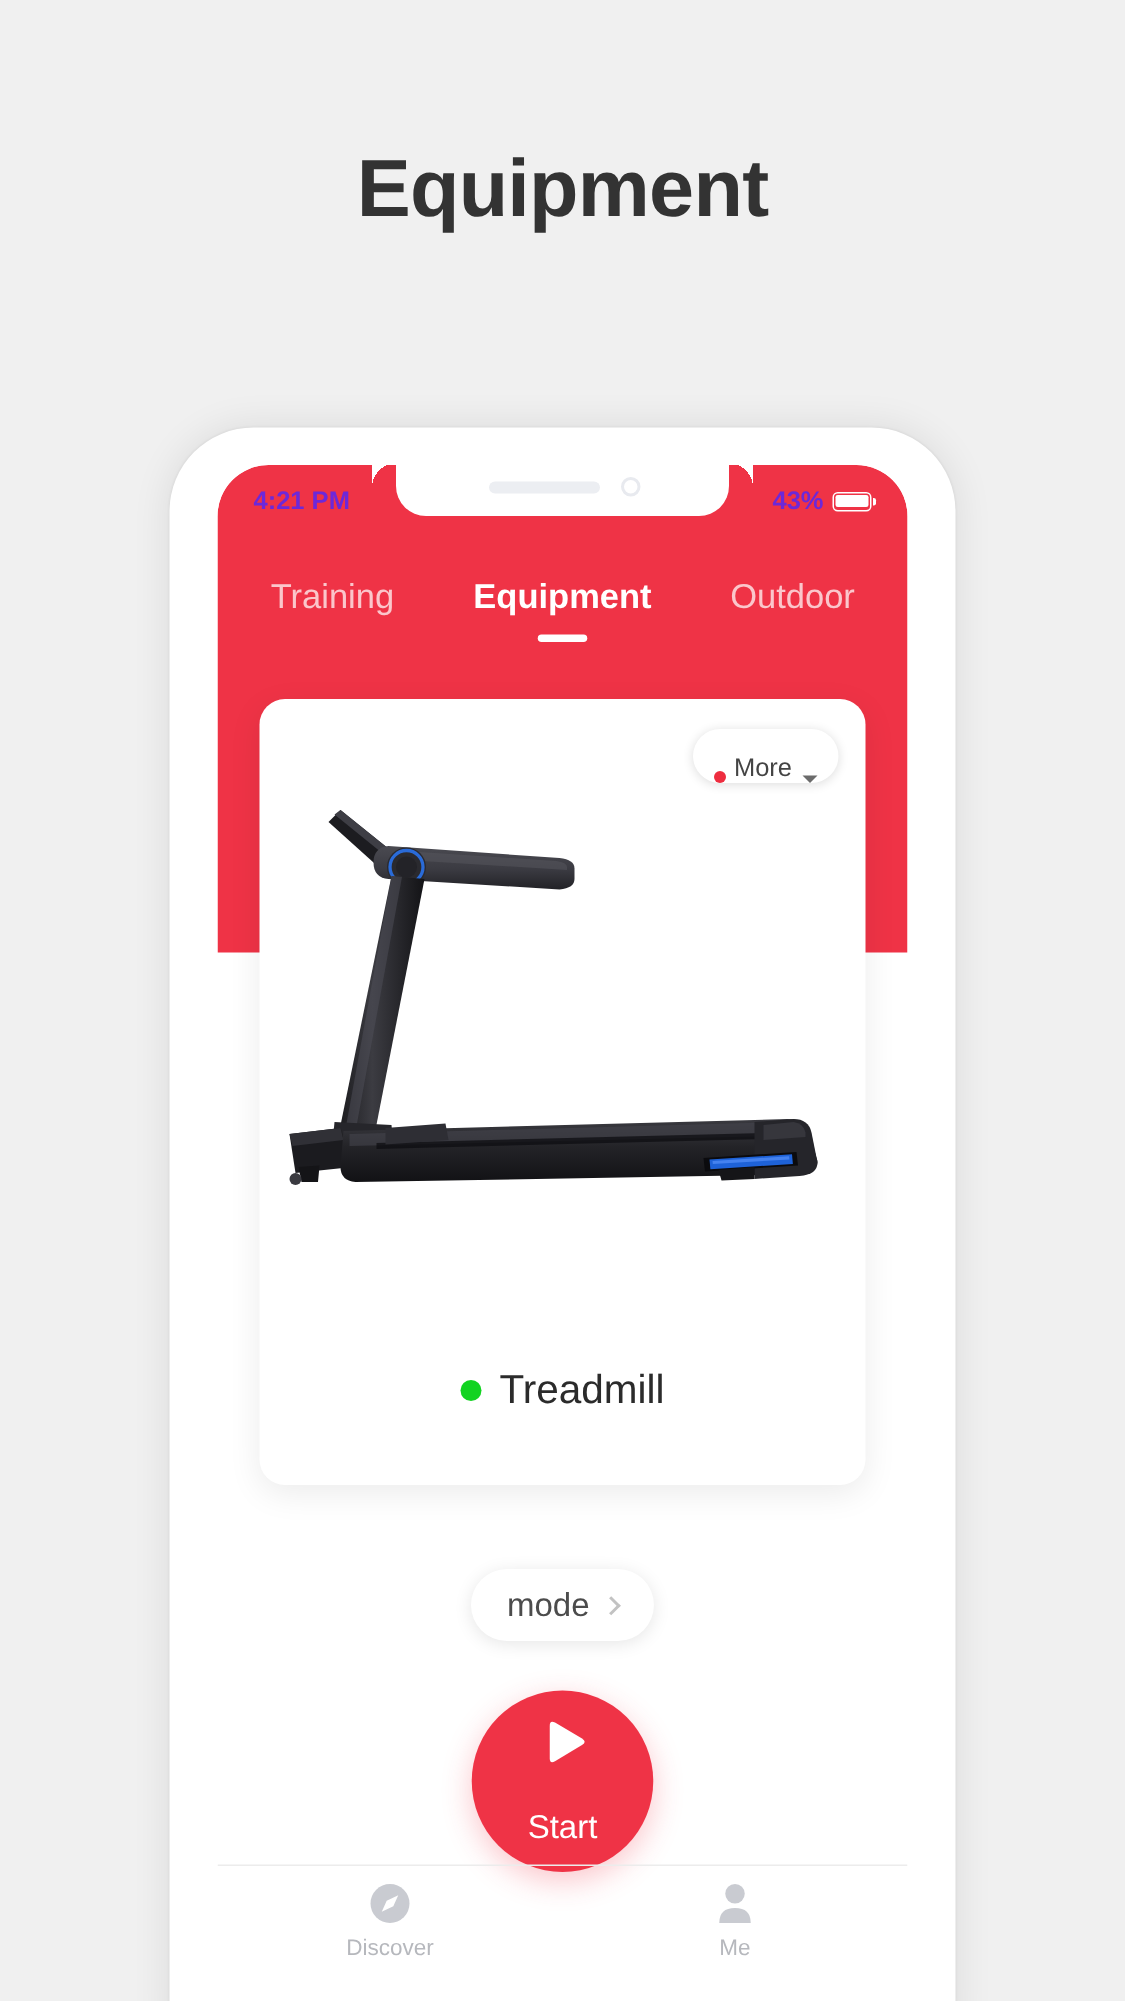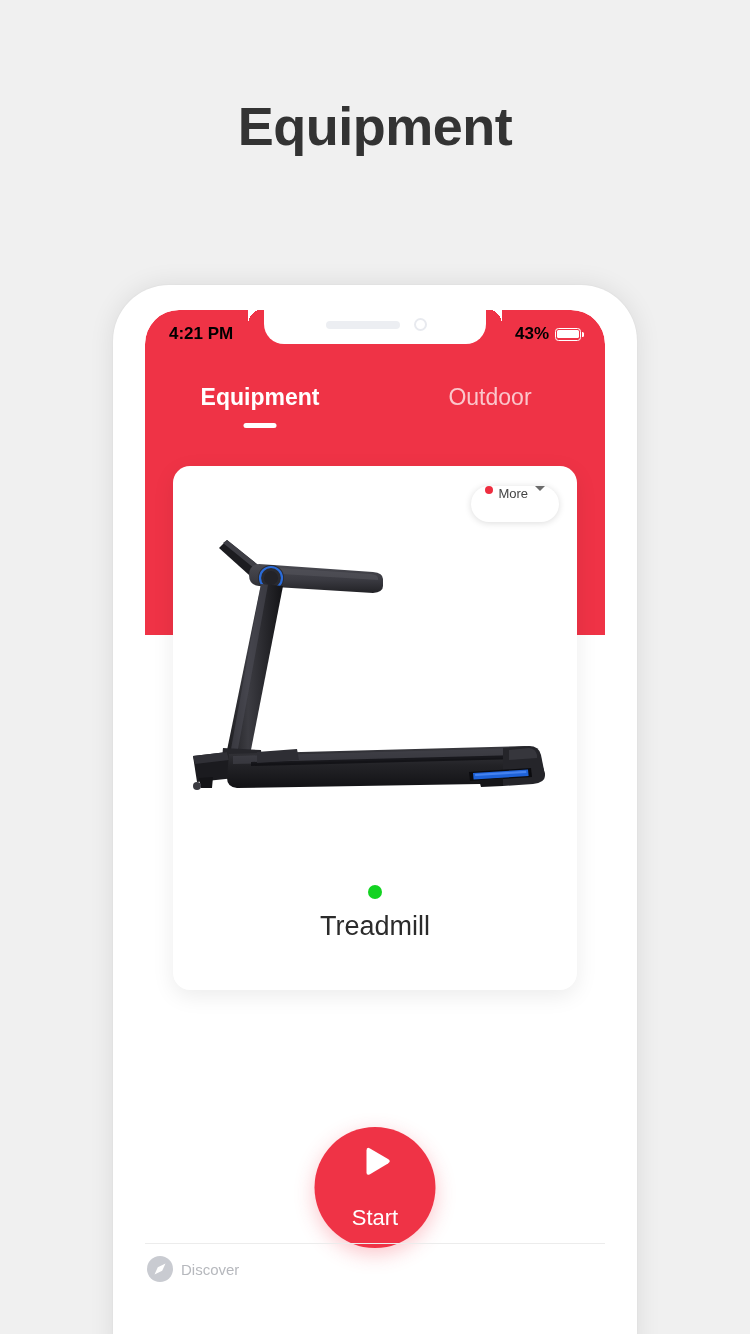--- a/index.html
+++ b/index.html
@@ -116,21 +116,21 @@
 
   
   .statusbar {
     position: absolute;
     top: 0; left: 0; right: 0;
     height: 48px;
     display: flex;
     align-items: center;
     justify-content: space-between;
     padding: 0 24px;
-    color: #000000;
+    color: #6d28d9;
     font-size: 17px;
     font-weight: bold;
     z-index: 4;
   }
   .status-right { display: flex; align-items: center; gap: 6px; }
   .battery {
     width: 26px; height: 13px;
     border: 1.6px solid #ffffff;
     border-radius: 3.5px;
     position: relative;
@@ -200,23 +200,23 @@
 
   .more-pill {
     position: absolute;
     right: 18px; top: 20px;
     height: 36px;
     padding: 0 14px;
     border-radius: 18px;
     background: #ffffff;
     box-shadow: 0 1px 7px rgba(0,0,0,0.14);
     display: flex;
-    align-items: flex-start;
+    align-items: flex-end;
     gap: 5px;
-    font-size: 13px;
+    font-size: 17px;
     color: #444444;
     cursor: pointer;
   }
   .more-dot {
     width: 8px; height: 8px;
     border-radius: 50%;
     background: #ee2d3f;
     display: inline-block;
   }
   .caret-down {
@@ -237,21 +237,20 @@
   }
 
   .device-label {
     position: absolute;
     left: 0; right: 0;
     bottom: 48px;
     display: flex;
     align-items: center;
     justify-content: center;
     gap: 12px;
-    flex-direction: column;
   }
   .status-dot {
     width: 14px; height: 14px;
     border-radius: 50%;
     background: #12d321;
   }
   .device-name {
     font-size: 27px;
     color: #2b2b2b;
   }
@@ -314,21 +313,21 @@
     height: 84px;
     border-top: 1px solid #ececec;
     display: flex;
     align-items: flex-start;
     padding-top: 10px;
     z-index: 5;
   }
   .nav-item {
     flex: 1;
     display: flex;
-    flex-direction: row;
+    flex-direction: column;
     align-items: center;
     gap: 6px;
     cursor: pointer;
   }
   .nav-label { font-size: 15px; color: #b6b8bd; }
   .nav-item.active .nav-label { color: #ef3346; }
 </style>
 </head>
 <body>
 
@@ -352,20 +351,21 @@
       <div>4:21 PM</div>
       <div class="status-right">
         <span>43%</span>
         <span class="battery">
           <span class="battery-fill"></span>
         </span>
       </div>
     </div>
 
     <div class="tabs">
+      <div class="tab">Training</div>
       <div class="tab active">Equipment</div>
       <div class="tab">Outdoor</div>
     </div>
 
     <div class="card">
 
       <div class="more-pill">
         <span class="more-dot"></span>
         <span>More</span>
         <span class="caret-down"></span>
@@ -434,35 +434,46 @@
           <path d="M84 236 L124 233 L126 244 L84 247 Z" fill="#2e2e34"></path>
         </svg>
       </div>
 
       <div class="device-label">
         <span class="status-dot"></span>
         <span class="device-name">Treadmill</span>
       </div>
     </div>
 
+    <div class="mode-pill">
+      <span class="mode-label">mode</span>
+      <span class="chev-right"></span>
+    </div>
 
     <div class="start-btn">
       <svg class="play-tri" width="36" height="34" viewBox="0 0 36 34">
         <path d="M9 5.5 Q9 1.5 12.5 3.4 L30.5 14 Q34 16.2 30.5 18.4 L12.5 29.2 Q9 31.2 9 27.2 Z" fill="#ffffff"></path>
       </svg>
       <span class="start-label">Start</span>
     </div>
 
     <div class="bottom-nav">
 
       <div class="nav-item">
         <svg width="30" height="30" viewBox="0 0 30 30">
           <circle cx="15" cy="15" r="13" fill="#c9cbd1"></circle>
           <path d="M20.5 9.5 L12.8 13.2 L9.5 20.5 L17.2 16.8 Z" fill="#ffffff"></path>
         </svg>
         <span class="nav-label">Discover</span>
       </div>
 
 
+      <div class="nav-item">
+        <svg width="28" height="30" viewBox="0 0 28 30">
+          <circle cx="14" cy="8.5" r="6.5" fill="#c9cbd1"></circle>
+          <path d="M3.5 28 Q3.5 18 14 18 Q24.5 18 24.5 28 Z" fill="#c9cbd1"></path>
+        </svg>
+        <span class="nav-label">Me</span>
+      </div>
     </div>
 
   </div>
 </div>
 
 </body></html>

